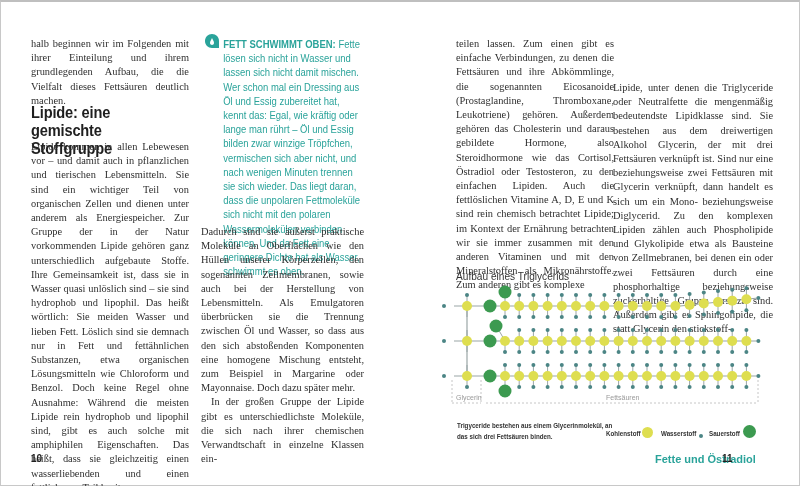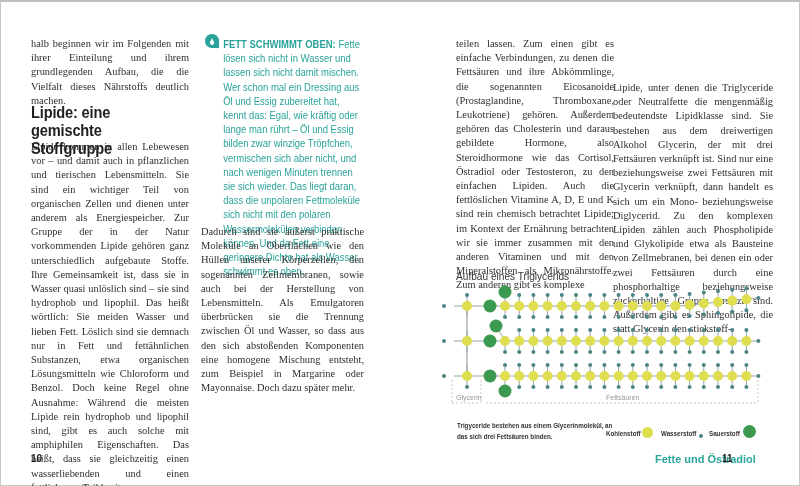--- a/index.html
+++ b/index.html
@@ -29,21 +29,21 @@
   .pg-left { left:31px; }
   .pg-right { left:722px; }
   .running { position:absolute; top:453px; left:655px; font-family:"Liberation Sans", sans-serif; font-weight:bold; font-size:11px; color:#2aa39a; }
 </style>
 </head>
 <body>
 
 <div class="frame"></div>
 
 <div class="col col1">
-  <p>halb beginnen wir im Folgenden mit ihrer Einteilung und ihrem grundlegenden Aufbau, die die Vielfalt dieses Nährstoffs deutlich machen.</p>
+  <p>halb beginnen wir im Folgenden mit ihrer Einteilung und ihrem grundlegenden Aufbau, die die Vielfalt dieses Fettsäuren deutlich machen.</p>
 </div>
 
 <div class="heading">
   <div>Lipide: eine gemischte</div>
   <div>Stoffgruppe</div>
 </div>
 
 <div class="col col1-body">
   <p>Lipide kommen in allen Lebewesen vor – und damit auch in pflanzlichen und tierischen Lebensmitteln. Sie sind ein wichtiger Teil von organischen Zellen und dienen unter anderem als Energiespeicher. Zur Gruppe der in der Natur vorkommenden Lipide gehören ganz unterschiedlich aufgebaute Stoffe. Ihre Gemeinsamkeit ist, dass sie in Wasser quasi unlöslich sind – sie sind hydrophob und lipophil. Das heißt wörtlich: Sie meiden Wasser und lieben Fett. Löslich sind sie demnach nur in Fett und fettähnlichen Substanzen, etwa organischen Lösungsmitteln wie Chloroform und Benzol. Doch keine Regel ohne Ausnahme: Während die meisten Lipide rein hydrophob und lipophil sind, gibt es auch solche mit amphiphilen Eigenschaften. Das heißt, dass sie gleichzeitig einen wasserliebenden und einen fettliebenen Teil besitzen.</p>
 </div>
@@ -51,20 +51,21 @@
 <svg class="tip-icon" viewBox="0 0 16 16">
   <path d="M8 1 C4 1 1 4 1 8 C1 12 4 15 8 15 L15 15 L15 8 C15 4 12 1 8 1 Z" fill="#2aa39a"></path>
   <path d="M8 5 C7 7 6 8.5 6 10 C6 11.2 7 12 8 12 C9 12 10 11.2 10 10 C10 8.5 9 7 8 5 Z" fill="#ffffff"></path>
 </svg>
 <div class="tip">
   <p class="first"><span class="tip-head">FETT SCHWIMMT OBEN:</span><span> Fette lösen sich nicht in Wasser und lassen sich nicht damit mischen. Wer schon mal ein Dressing aus Öl und Essig zubereitet hat, kennt das: Egal, wie kräftig oder lange man rührt – Öl und Essig bilden zwar winzige Tröpfchen, vermischen sich aber nicht, und nach wenigen Minuten trennen sie sich wieder. Das liegt daran, dass die unpolaren Fettmoleküle sich nicht mit den polaren Wassermolekülen verbinden können. Und da Fett eine geringere Dichte hat als Wasser, schwimmt es oben.</span></p>
 </div>
 
 <div class="col col2">
   <p>Dadurch sind sie äußerst praktische Moleküle an Oberflächen wie den Hüllen unserer Körperzellen, den sogenannten Zellmembranen, sowie auch bei der Herstellung von Lebensmitteln. Als Emulgatoren überbrücken sie die Trennung zwischen Öl und Wasser, so dass aus den sich abstoßenden Komponenten eine homogene Mischung entsteht, zum Beispiel in Margarine oder Mayonnaise. Doch dazu später mehr.</p>
+  <p class="indent">In der großen Gruppe der Lipide gibt es unterschiedlichste Moleküle, die sich nach ihrer chemischen Verwandtschaft in einzelne Klassen ein-</p>
 </div>
 
 <div class="col col3">
   <p>teilen lassen. Zum einen gibt es einfache Verbindungen, zu denen die Fettsäuren und ihre Abkömmlinge, die sogenannten Eicosanoide (Prostaglandine, Thromboxane, Leukotriene) gehören. Außerdem gehören das Cholesterin und daraus gebildete Hormone, also Steroidhormone wie das Cortisol, Östradiol oder Testosteron, zu den einfachen Lipiden. Auch die fettlöslichen Vitamine A, D, E und K sind rein chemisch betrachtet Lipide; im Kontext der Ernährung betrachten wir sie immer zusammen mit den anderen Vitaminen und mit den Mineralstoffen als Mikronährstoffe. Zum anderen gibt es komplexe</p>
 </div>
 <div class="col col4">
   <p>Lipide, unter denen die Triglyceride oder Neutralfette die mengenmäßig bedeutendste Lipidklasse sind. Sie bestehen aus dem dreiwertigen Alkohol Glycerin, der mit drei Fettsäuren verknüpft ist. Sind nur eine beziehungsweise zwei Fettsäuren mit Glycerin verknüpft, dann handelt es sich um ein Mono- beziehungsweise Diglycerid. Zu den komplexen Lipiden zählen auch Phospholipide und Glykolipide etwa als Bausteine von Zellmebranen, bei denen ein oder zwei Fettsäuren durch eine phosphorhaltige beziehungsweise zuckerhaltige Gruppe ersetzt sind. Außerdem gibt es Sphingolipide, die statt Glycerin den stickstoff-</p>
 </div>
 
 <div class="fig-title">Aufbau eines Triglycerids</div>

